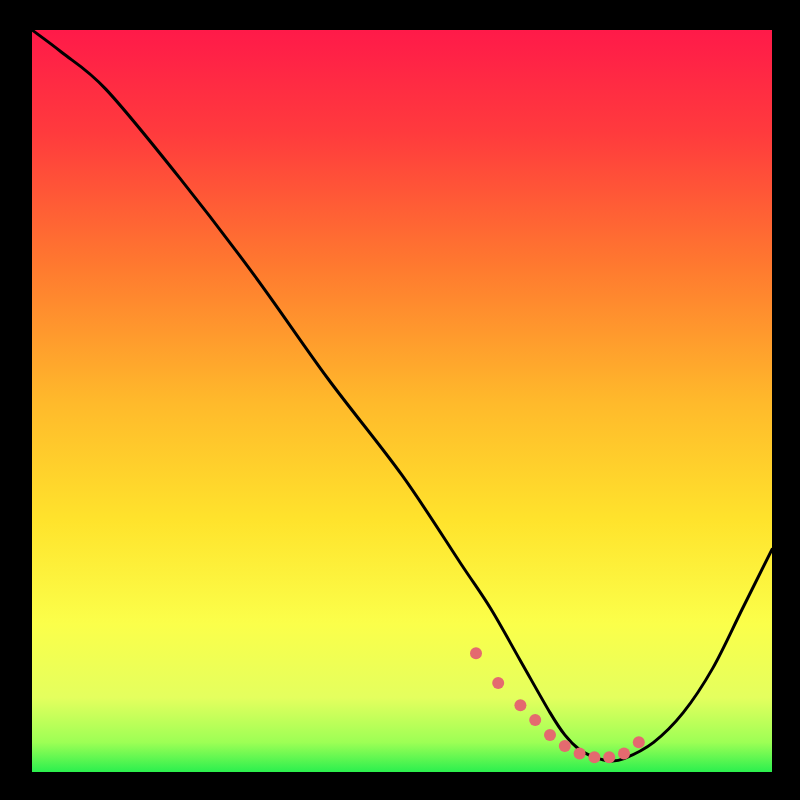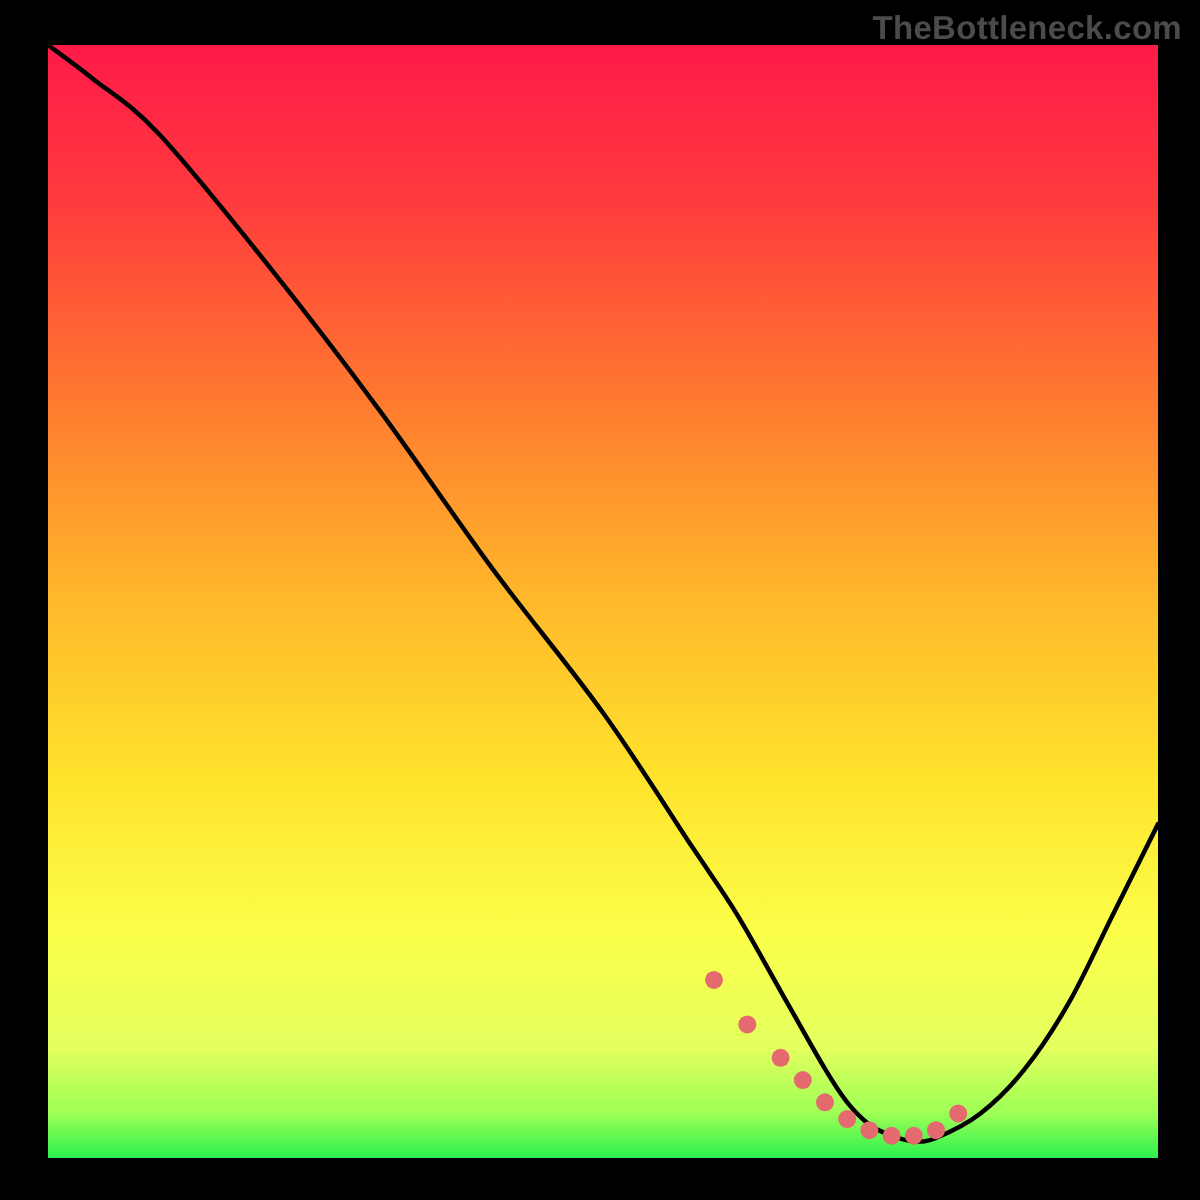--- a/index.html
+++ b/index.html
@@ -53,15 +53,14 @@
         <circle cx="518" cy="704.9" r="6" fill="#e46a6f"></circle>
         <circle cx="532.8" cy="716.03" r="6" fill="#e46a6f"></circle>
         <circle cx="547.6" cy="723.45" r="6" fill="#e46a6f"></circle>
         <circle cx="562.4" cy="727.16" r="6" fill="#e46a6f"></circle>
         <circle cx="577.2" cy="727.16" r="6" fill="#e46a6f"></circle>
         <circle cx="592" cy="723.45" r="6" fill="#e46a6f"></circle>
         <circle cx="606.8" cy="712.32" r="6" fill="#e46a6f"></circle>
       </svg>
   </div>
 
-  <div class="watermark" id="wm" style="right: 12px; top: 6px; font-size: 22px;">TheBottleneck.com</div>
 
 </div>
 
 </body></html>

